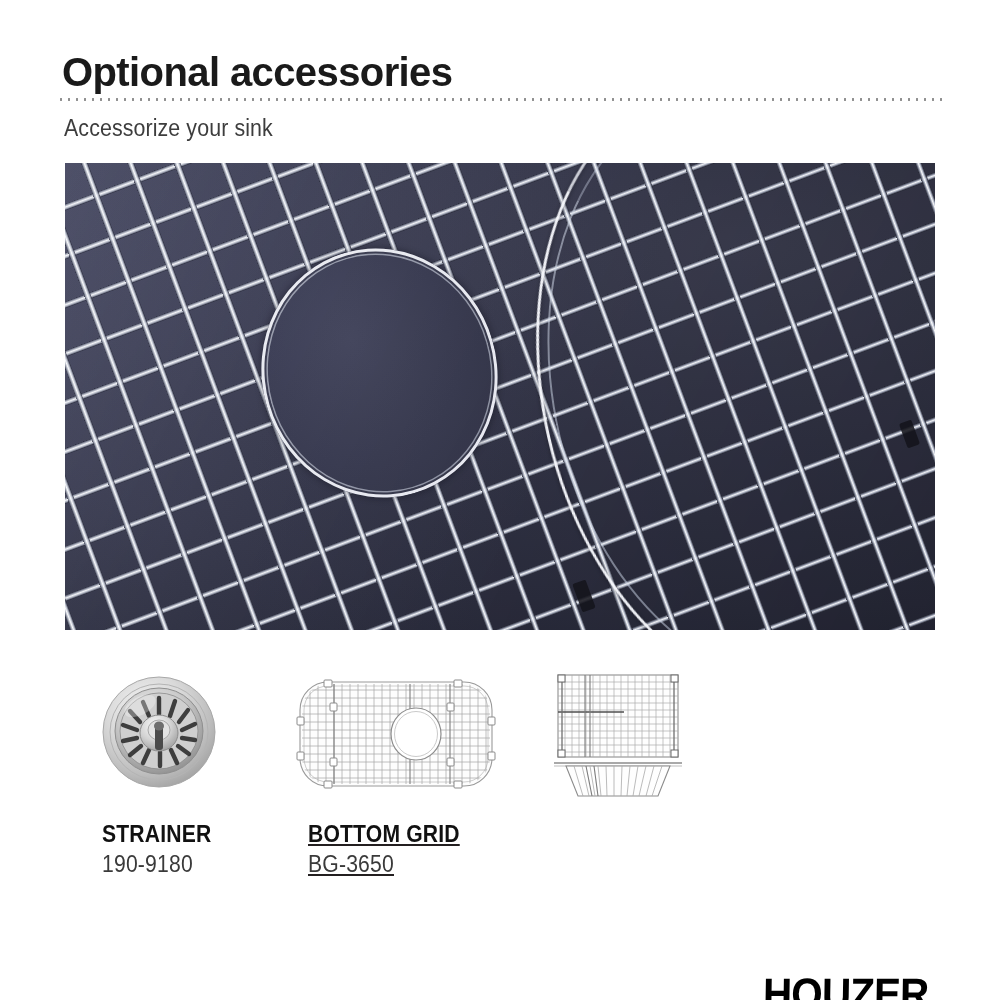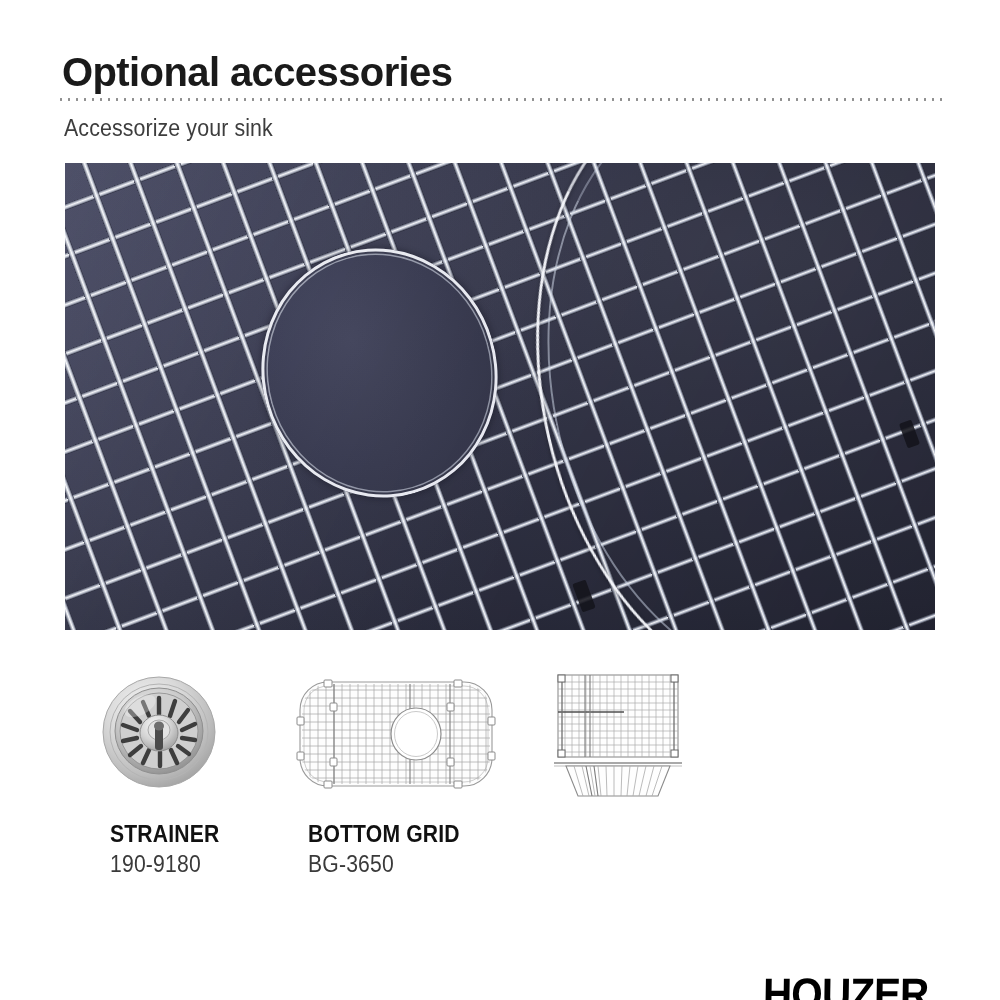--- a/index.html
+++ b/index.html
@@ -219,22 +219,22 @@
   }
   .thumb-strainer { left: 84px;  width: 150px; height: 140px; }
   .thumb-grid     { left: 288px; width: 216px; height: 140px; }
   .thumb-tray     { left: 538px; width: 160px; height: 140px; }
 
   
   .strainer-art { position: absolute; left: 8px; top: 8px; width: 134px; height: 124px; }
 
   
   .label-col { position: absolute; top: 820px; }
-  .col-1 { left: 110px; }
-  .col-2 { left: 308px; }
+  .col-1 { left: 102px; }
+  .col-2 { left: 308px; text-decoration: underline; }
   .col-3 { left: 558px; }
 
   .acc-name {
     font-family: "Liberation Sans", sans-serif;
     font-weight: bold;
     font-size: 24px;
     line-height: 27px;
     letter-spacing: 0.2px;
     color: #111111;
     white-space: nowrap;

